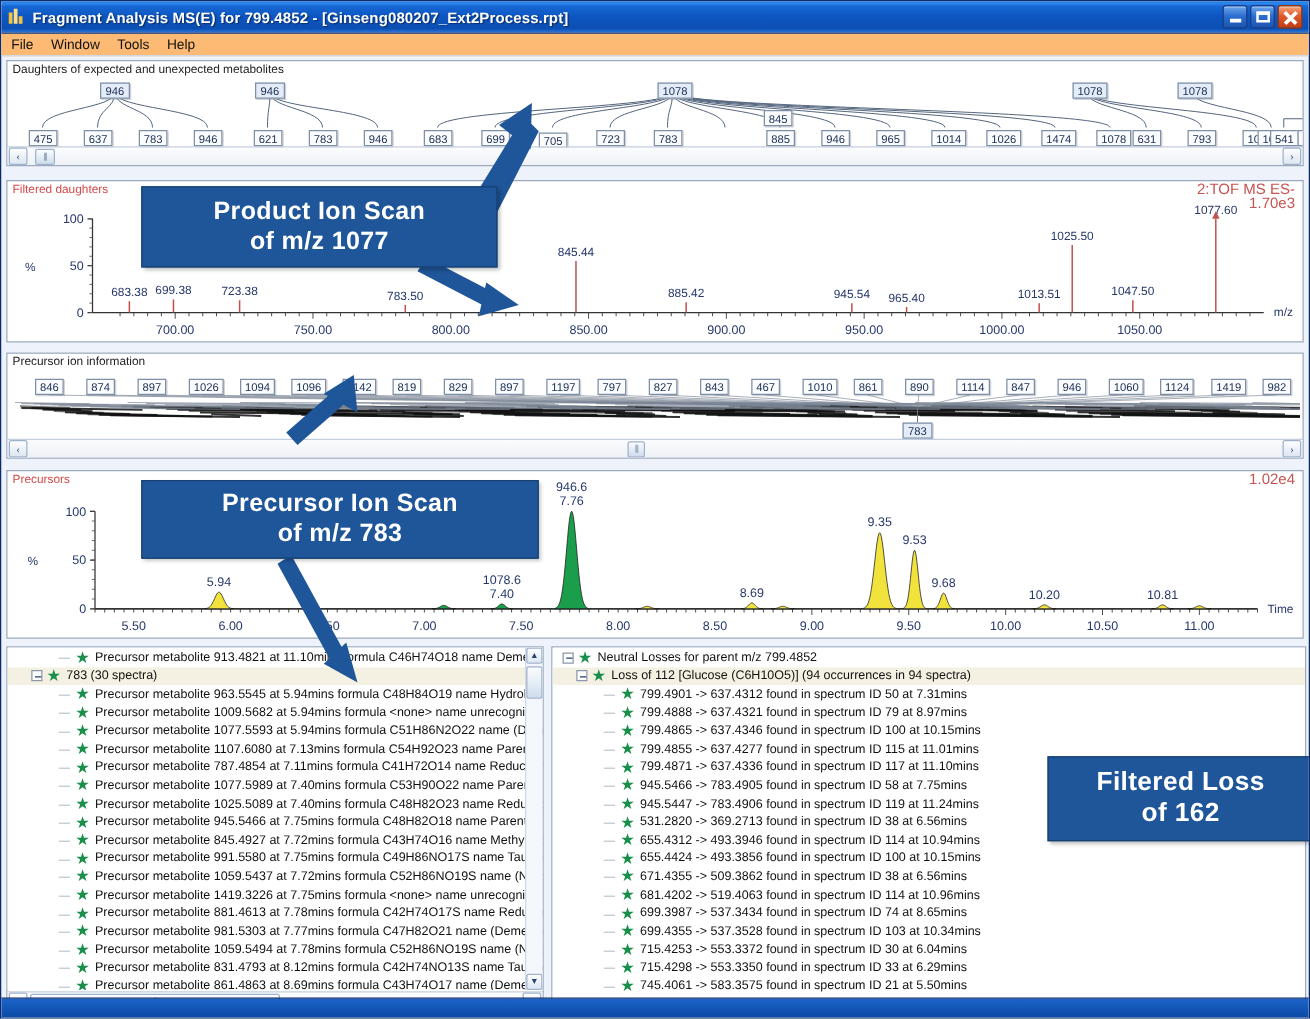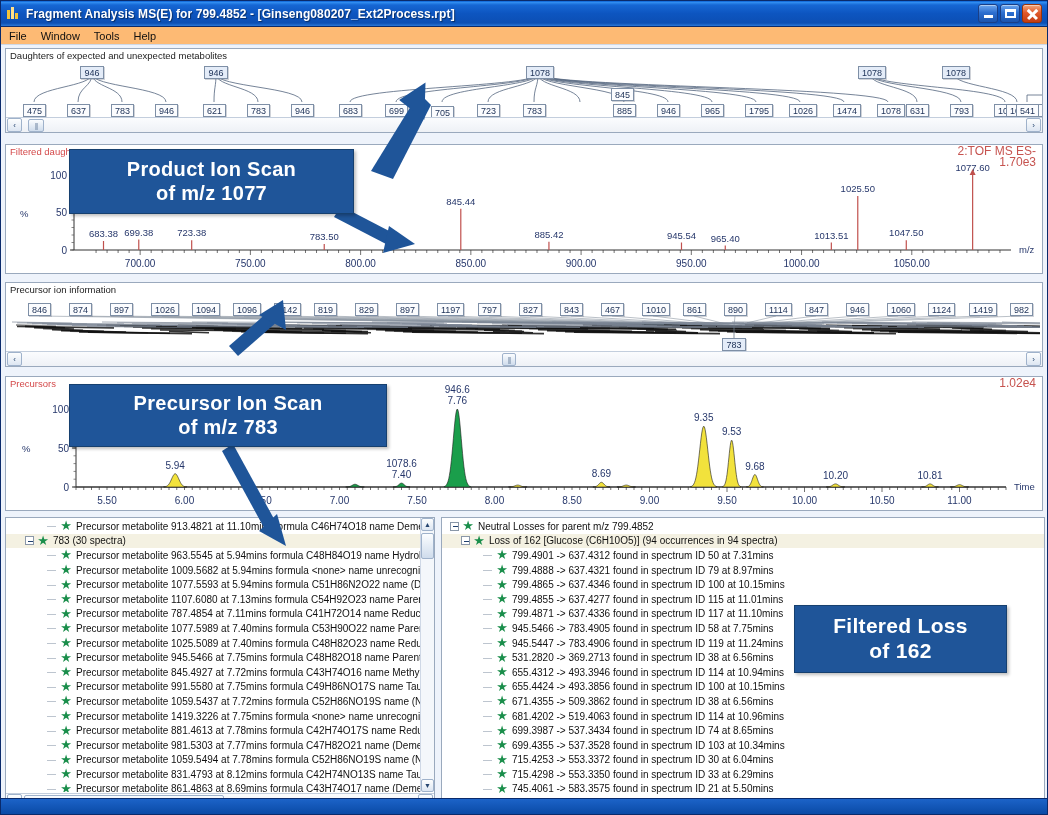--- a/index.html
+++ b/index.html
@@ -127,20 +127,21 @@
   .callout {
     position:absolute; z-index:30;
     background:#1f5599;
     border:1px solid #16406f;
     color:#ffffff;
     font-weight:bold;
     text-align:center;
     display:flex; align-items:center; justify-content:center;
     box-shadow:2px 2px 3px rgba(0,0,0,.25);
     letter-spacing:.3px;
+    margin-left:44px;
   }
   .callout span { display:block; line-height:1.18; }
   .arrow-svg { position:absolute; z-index:29; pointer-events:none; }
 
   
   .treepanel {
     position:absolute; background:#ffffff;
     border:1px solid #9aa9bd; overflow:hidden;
   }
   .treeview {
@@ -264,21 +265,21 @@
         <div class="nodebox" style="left: 285px; top: 55px; min-width: 22px;">946</div>
         <div class="nodebox" style="left: 333px; top: 55px; min-width: 22px;">683</div>
         <div class="nodebox" style="left: 379px; top: 55px; min-width: 22px;">699</div>
         <div class="nodebox" style="left: 425px; top: 57px; min-width: 22px;">705</div>
         <div class="nodebox" style="left: 471px; top: 55px; min-width: 22px;">723</div>
         <div class="nodebox" style="left: 517px; top: 55px; min-width: 22px;">783</div>
         <div class="nodebox" style="left: 563px; top: 39px; min-width: 22px; margin-left: 42px;">845</div>
         <div class="nodebox" style="left: 607px; top: 55px; min-width: 22px;">885</div>
         <div class="nodebox" style="left: 651px; top: 55px; min-width: 22px;">946</div>
         <div class="nodebox" style="left: 695px; top: 55px; min-width: 22px;">965</div>
-        <div class="nodebox" style="left: 739px; top: 55px; min-width: 26px;">1795</div>
+        <div class="nodebox" style="left: 739px; top: 55px; min-width: 26px;">1014</div>
         <div class="nodebox" style="left: 783px; top: 55px; min-width: 26px;">1026</div>
         <div class="nodebox" style="left: 827px; top: 55px; min-width: 26px;">1474</div>
         <div class="nodebox" style="left: 871px; top: 55px; min-width: 26px;">1078</div>
         <div class="nodebox" style="left: 900px; top: 55px; min-width: 22px;">631</div>
         <div class="nodebox" style="left: 944px; top: 55px; min-width: 22px;">793</div>
         <div class="nodebox" style="left: 988px; top: 55px; min-width: 26px;">1078</div>
         <div class="nodebox" style="left: 1000px; top: 55px; min-width: 26px;">1078</div>
         <div class="nodebox" style="left: 1010px; top: 55px; min-width: 22px;">541</div>
         <div class="nodebox" style="left: 1032px; top: 55px; min-width: 22px;">667</div>
         <div class="nodebox hl" style="left: 74px; top: 17px; min-width: 24px;">946</div>
@@ -1005,21 +1006,21 @@
         <div class="trow">
           <span class="ind" style="width: 6px;"></span>
           <span class="expander"></span>
           <span class="star">★</span>
           <span class="tlabel">Neutral Losses for parent m/z 799.4852</span>
         </div>
         <div class="trow sel">
           <span class="ind" style="width: 17px;"></span>
           <span class="expander"></span>
           <span class="star">★</span>
-          <span class="tlabel">Loss of 162 [Glucose  (C6H10O5)] (94 occurrences in 94 spectra)</span>
+          <span class="tlabel">Loss of 112 [Glucose  (C6H10O5)] (94 occurrences in 94 spectra)</span>
         </div>
         <div class="trow">
           <span class="ind" style="width: 39px;"></span>
           <span class="dashes">—</span>
           <span class="star">★</span>
           <span class="tlabel">799.4901 -&gt; 637.4312 found in spectrum ID 50 at 7.31mins</span>
         </div>
         <div class="trow">
           <span class="ind" style="width: 39px;"></span>
           <span class="dashes">—</span>

